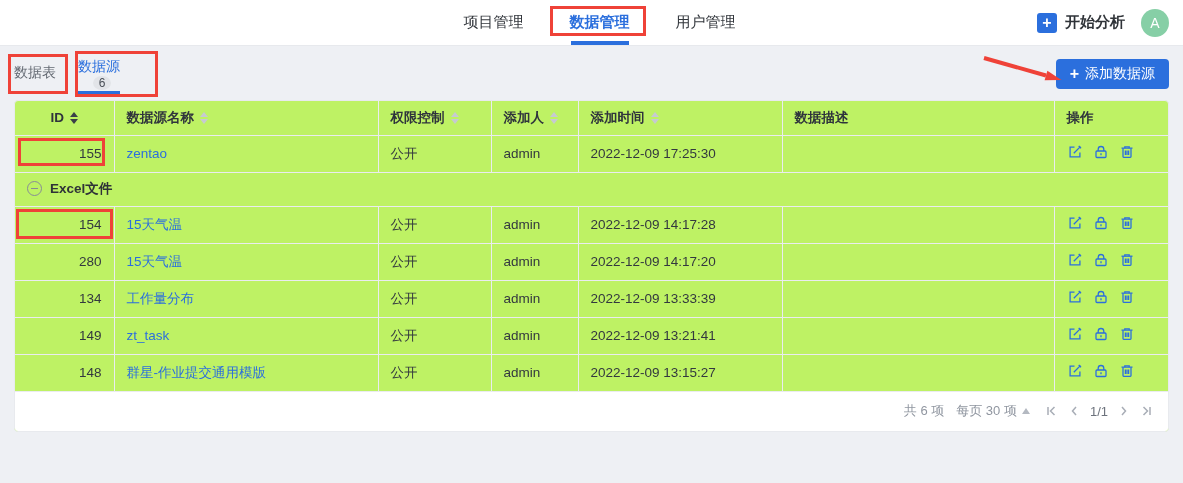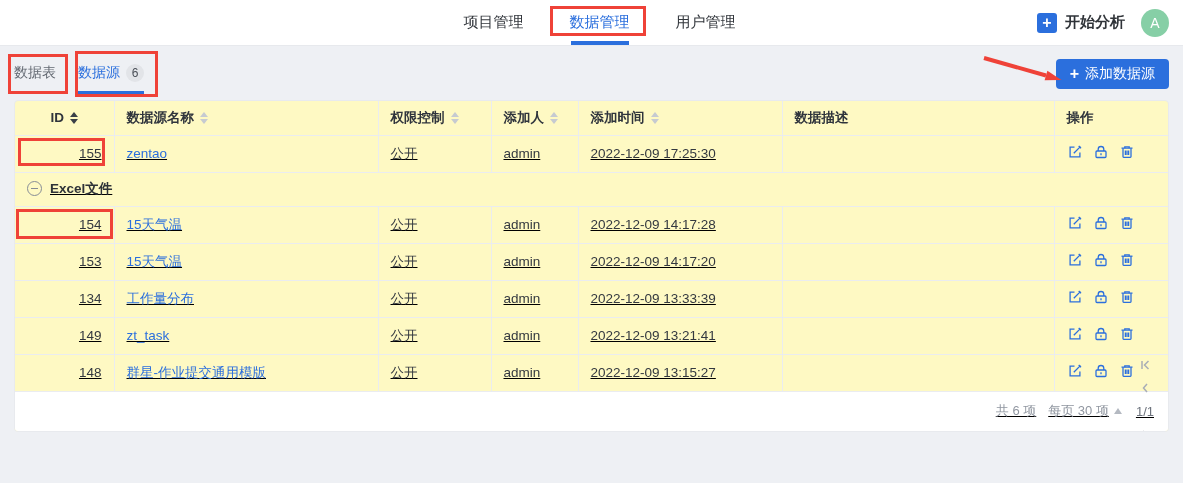--- a/index.html
+++ b/index.html
@@ -9,39 +9,39 @@
   *{box-sizing:border-box;margin:0;padding:0;font-family:"Liberation Sans",sans-serif;}
   html,body{margin:0;}
   .page{position:relative;width:1183px;height:483px;background:#eef0f4;overflow:hidden;}
 
   
   .navbar{height:46px;background:#fff;border-bottom:1px solid #e7e9ed;display:flex;align-items:center;position:relative;padding:0 10px 0 48px;}
   .brand{display:flex;align-items:center;gap:9px;cursor:pointer;}
   .brand-name{font-size:22px;font-weight:bold;color:#2f3338;letter-spacing:.3px;}
   .nav-center{position:absolute;left:calc(50% + 8px);transform:translateX(-50%);top:0;height:100%;display:flex;align-items:center;gap:46px;}
   .nav-item{font-size:15px;color:#33373d;cursor:pointer;text-decoration:none;}
-  .nav-item.active{color:var(--primary);font-weight:normal;}
+  .nav-item.active{color:var(--primary);font-weight:bold;}
   .nav-underline{position:absolute;bottom:0;left:50%;transform:translateX(-50%);width:58px;height:4px;background:var(--primary);}
   .nav-right{margin-left:auto;display:flex;align-items:center;gap:16px;padding-right:4px;}
   .start-analysis{display:flex;align-items:center;gap:8px;font-size:15px;font-weight:bold;color:#2f3338;cursor:pointer;}
   .plus-box{width:20px;height:20px;background:var(--primary);color:#fff;border-radius:3px;display:inline-flex;align-items:center;justify-content:center;font-size:16px;font-weight:bold;line-height:1;}
   .avatar{width:28px;height:28px;border-radius:50%;background:var(--green);color:#fff;display:flex;align-items:center;justify-content:center;font-size:14px;cursor:pointer;}
 
   
   .content{padding:10px 14px 0;}
   .tabs-row{position:relative;height:44px;display:flex;align-items:flex-start;}
   .tab{position:relative;display:inline-flex;align-items:center;height:30px;margin-top:2px;margin-right:22px;font-size:14px;color:#646a73;cursor:pointer;}
-  .tab.active{color:var(--primary);}
+  .tab.active{color:var(--primary);flex-direction:column;}
   .tab.active::after{content:'';position:absolute;left:0;right:0;bottom:-6px;height:3px;background:var(--primary);}
   .badge{display:inline-flex;align-items:center;justify-content:center;min-width:18px;height:18px;border-radius:50%;background:#e2e4e8;color:#4a4f57;font-size:12px;margin-left:6px;}
   .add-btn{position:absolute;right:0;top:3px;height:30px;background:var(--primary);color:#fff;border:none;border-radius:4px;padding:0 14px;font-size:14px;display:flex;align-items:center;gap:6px;cursor:pointer;}
   .btn-plus{font-size:16px;font-weight:bold;line-height:1;}
 
   
-  .card{background:#fef9c3;border:1px solid #e8eaee;border-radius:4px;overflow:hidden;text-decoration:underline;}
+  .card{background:#bef264;border:1px solid #e8eaee;border-radius:4px;overflow:hidden;}
   table{width:100%;border-collapse:collapse;table-layout:fixed;}
   th,td{border-bottom:1px solid var(--border);border-right:1px solid var(--border);font-size:13.5px;color:#33383f;padding:0 12px;text-align:left;white-space:nowrap;overflow:hidden;}
   th:last-child,td:last-child{border-right:none;}
   thead th{height:34px;font-weight:bold;color:#2f343c;}
   tbody td{height:37px;}
   .th-wrap{display:inline-flex;align-items:center;}
   th.col-id .th-wrap{width:100%;justify-content:center;}
   td.col-id{text-align:right;}
   .sort{display:inline-flex;flex-direction:column;gap:2px;margin-left:6px;}
   .sort i{display:block;width:0;height:0;border-left:4px solid transparent;border-right:4px solid transparent;}
@@ -54,21 +54,21 @@
   .collapse-icon::after{content:'';position:absolute;left:3px;right:3px;top:6px;height:1px;background:#878d96;}
   .gname{font-weight:bold;color:#2f3338;margin-left:8px;}
   .ds-link{color:var(--primary);text-decoration:none;cursor:pointer;}
   td.col-actions .op{display:inline-flex;color:var(--primary);margin-right:10px;cursor:pointer;vertical-align:middle;}
   td.col-actions .op:last-child{margin-right:0;}
   .table-footer{height:39px;display:flex;align-items:center;justify-content:flex-end;padding:0 14px;gap:12px;color:#9096a0;font-size:13px;background:#fff;}
   .per-page{display:inline-flex;align-items:center;gap:5px;cursor:pointer;}
   .caret-up{width:0;height:0;border-left:4px solid transparent;border-right:4px solid transparent;border-bottom:6px solid #b4b9c1;}
   .pg-btn{display:inline-flex;align-items:center;cursor:pointer;color:#a8adb6;}
   .pg-num{color:#6d737d;}
-  .pg-group{display:inline-flex;align-items:center;gap:9px;margin-left:2px;flex-direction:column;}
+  .pg-group{display:inline-flex;align-items:center;gap:9px;margin-left:2px;}
 
   
   .anno{position:absolute;border:3px solid var(--anno);z-index:50;pointer-events:none;background:transparent;}
   .anno-arrow{position:absolute;z-index:50;pointer-events:none;}
 </style>
 </head>
 <body>
 
 <div class="page">
 
@@ -217,21 +217,21 @@
                       <path d="M2.5 4.2 H13.5"></path>
                       <path d="M5.8 4.2 V2.8 H10.2 V4.2"></path>
                       <path d="M4 4.2 V12.6 Q4 13.3 4.7 13.3 H11.3 Q12 13.3 12 12.6 V4.2"></path>
                       <path d="M6.4 6.5 V11"></path>
                       <path d="M8 6.5 V11"></path>
                       <path d="M9.6 6.5 V11"></path>
                     </svg></span>
                 </span></td>
             </tr>
             <tr class="data-row">
-              <td class="col-id">153</td>
+              <td class="col-id">280</td>
               <td><a class="ds-link">15天气温</a></td>
               <td>公开</td>
               <td>admin</td>
               <td>2022-12-09 14:17:20</td>
               <td></td>
               <td class="col-actions"><span class="op">
                   <span><svg width="16" height="16" viewBox="0 0 16 16" fill="none" stroke="currentColor" stroke-width="1.3">
                       <path d="M12.9 8.5 V12.9 H3.1 V3.1 H7.5"></path>
                       <path d="M6.8 9.2 L13.4 2.6"></path>
                       <path d="M11.7 2 L14 4.3"></path>

